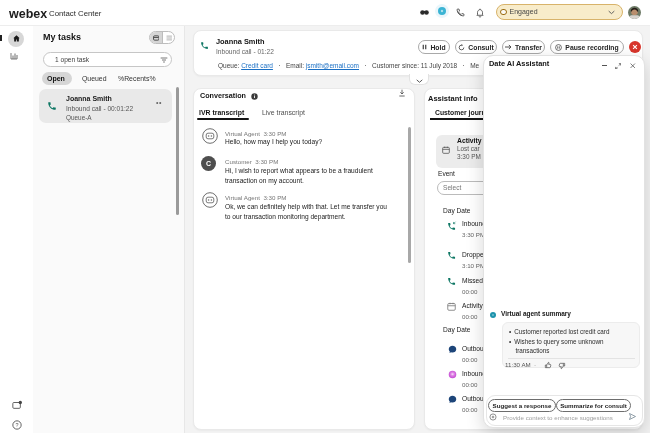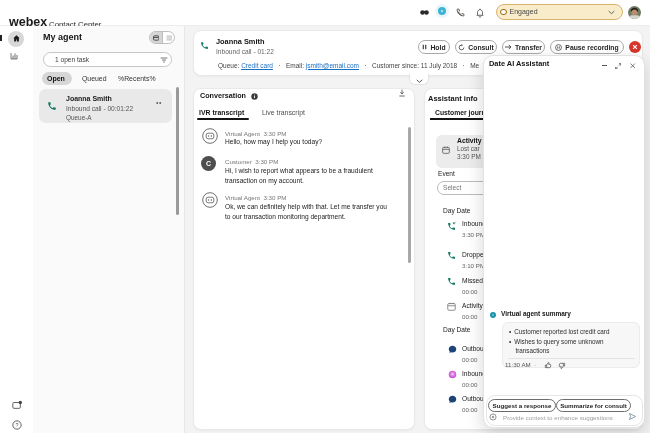--- a/index.html
+++ b/index.html
@@ -8,22 +8,22 @@
 .abs { position:absolute; }
 .card { background:#fff; border:1px solid #e9e9e9; border-radius:8px; box-shadow:0 1px 2px rgba(0,0,0,0.04); }
 .link { color:#1a6fc4; text-decoration:underline; }
 .btn { position:absolute; border:1px solid #a9a9a9; border-radius:8px; background:#fff; display:flex; align-items:center; justify-content:center; gap:3px; font-size:6.8px; font-weight:bold; color:#262626; height:14px; }
 svg { display:block; }
 </style>
 </head>
 <body>
 
 <div class="abs" style="left:0;top:0;width:650px;height:26px;background:#fff;border-bottom:1px solid #ededed;"></div>
-<div class="abs" style="left:9px;top:15px;font-size:12.5px;font-weight:bold;color:#1c1c1c;">webex</div>
-<div class="abs" style="left:49px;top:20px;font-size:7.8px;color:#2a2a2a;">Contact Center</div>
+<div class="abs" style="left:9px;top:7px;font-size:12.5px;font-weight:bold;color:#1c1c1c;">webex</div>
+<div class="abs" style="left:49px;top:9px;font-size:7.8px;color:#2a2a2a;">Contact Center</div>
 
 <svg class="abs" style="left:420px;top:9px;" width="9" height="7" viewBox="0 0 18 14">
   <circle cx="5" cy="7" r="4.6" fill="#2b2b2b"></circle>
     <circle cx="13" cy="7" r="4.6" fill="#2b2b2b"></circle>
     <rect x="5" y="4" width="8" height="4" fill="#2b2b2b"></rect>
 </svg>
 
 <div class="abs" style="left:435px;top:4px;width:14px;height:14px;border-radius:50%;background:#eaf6fb;"></div>
 <svg class="abs" style="left:438px;top:7px;" width="8" height="8" viewBox="0 0 16 16">
   <circle cx="8" cy="8" r="8" fill="#3bb4d4"></circle>
@@ -73,21 +73,21 @@
 <svg class="abs" style="left:12px;top:400px;" width="10" height="10" viewBox="0 0 24 22">
   <rect x="2" y="5" width="18" height="14" rx="2.5" fill="none" stroke="#555" stroke-width="2.2"></rect>
   <circle cx="20" cy="5" r="4" fill="#444"></circle>
 </svg>
 <svg class="abs" style="left:12px;top:420px;" width="10" height="10" viewBox="0 0 24 24">
   <circle cx="12" cy="12" r="10" fill="none" stroke="#555" stroke-width="2.2"></circle>
   <text x="12" y="17" font-size="13" text-anchor="middle" fill="#555" font-family="Liberation Sans">?</text>
 </svg>
 
 <div class="abs" style="left:33px;top:26px;width:152px;height:407px;background:#fafafa;border-right:1px solid #e7e7e7;"></div>
-<div class="abs" style="left:43px;top:32px;font-size:9px;font-weight:bold;color:#141414;">My agent</div>
+<div class="abs" style="left:43px;top:32px;font-size:9px;font-weight:bold;color:#141414;">My tasks</div>
 
 <div class="abs" style="left:149px;top:31px;width:26px;height:13px;border:1px solid #bdbdbd;border-radius:7px;background:#fff;overflow:hidden;">
   <div style="position:absolute;left:0;top:0;width:13px;height:11px;background:#d5d5d5;border-right:1px solid #bdbdbd;"></div>
 </div>
 <svg class="abs" style="left:152.5px;top:34.5px;" width="6.5" height="6" viewBox="0 0 12 10">
     <rect x="1" y="1" width="10" height="8" rx="2" fill="none" stroke="#3c3c3c" stroke-width="1.6"></rect>
     <path d="M1.5 4h9" stroke="#3c3c3c" stroke-width="1.6"></path>
   </svg>
 <svg class="abs" style="left:165.5px;top:34.5px;" width="6.5" height="6" viewBox="0 0 12 10">
     <path d="M1 1.5h10M1 5h10M1 8.5h10" stroke="#9a9a9a" stroke-width="1.4"></path>

